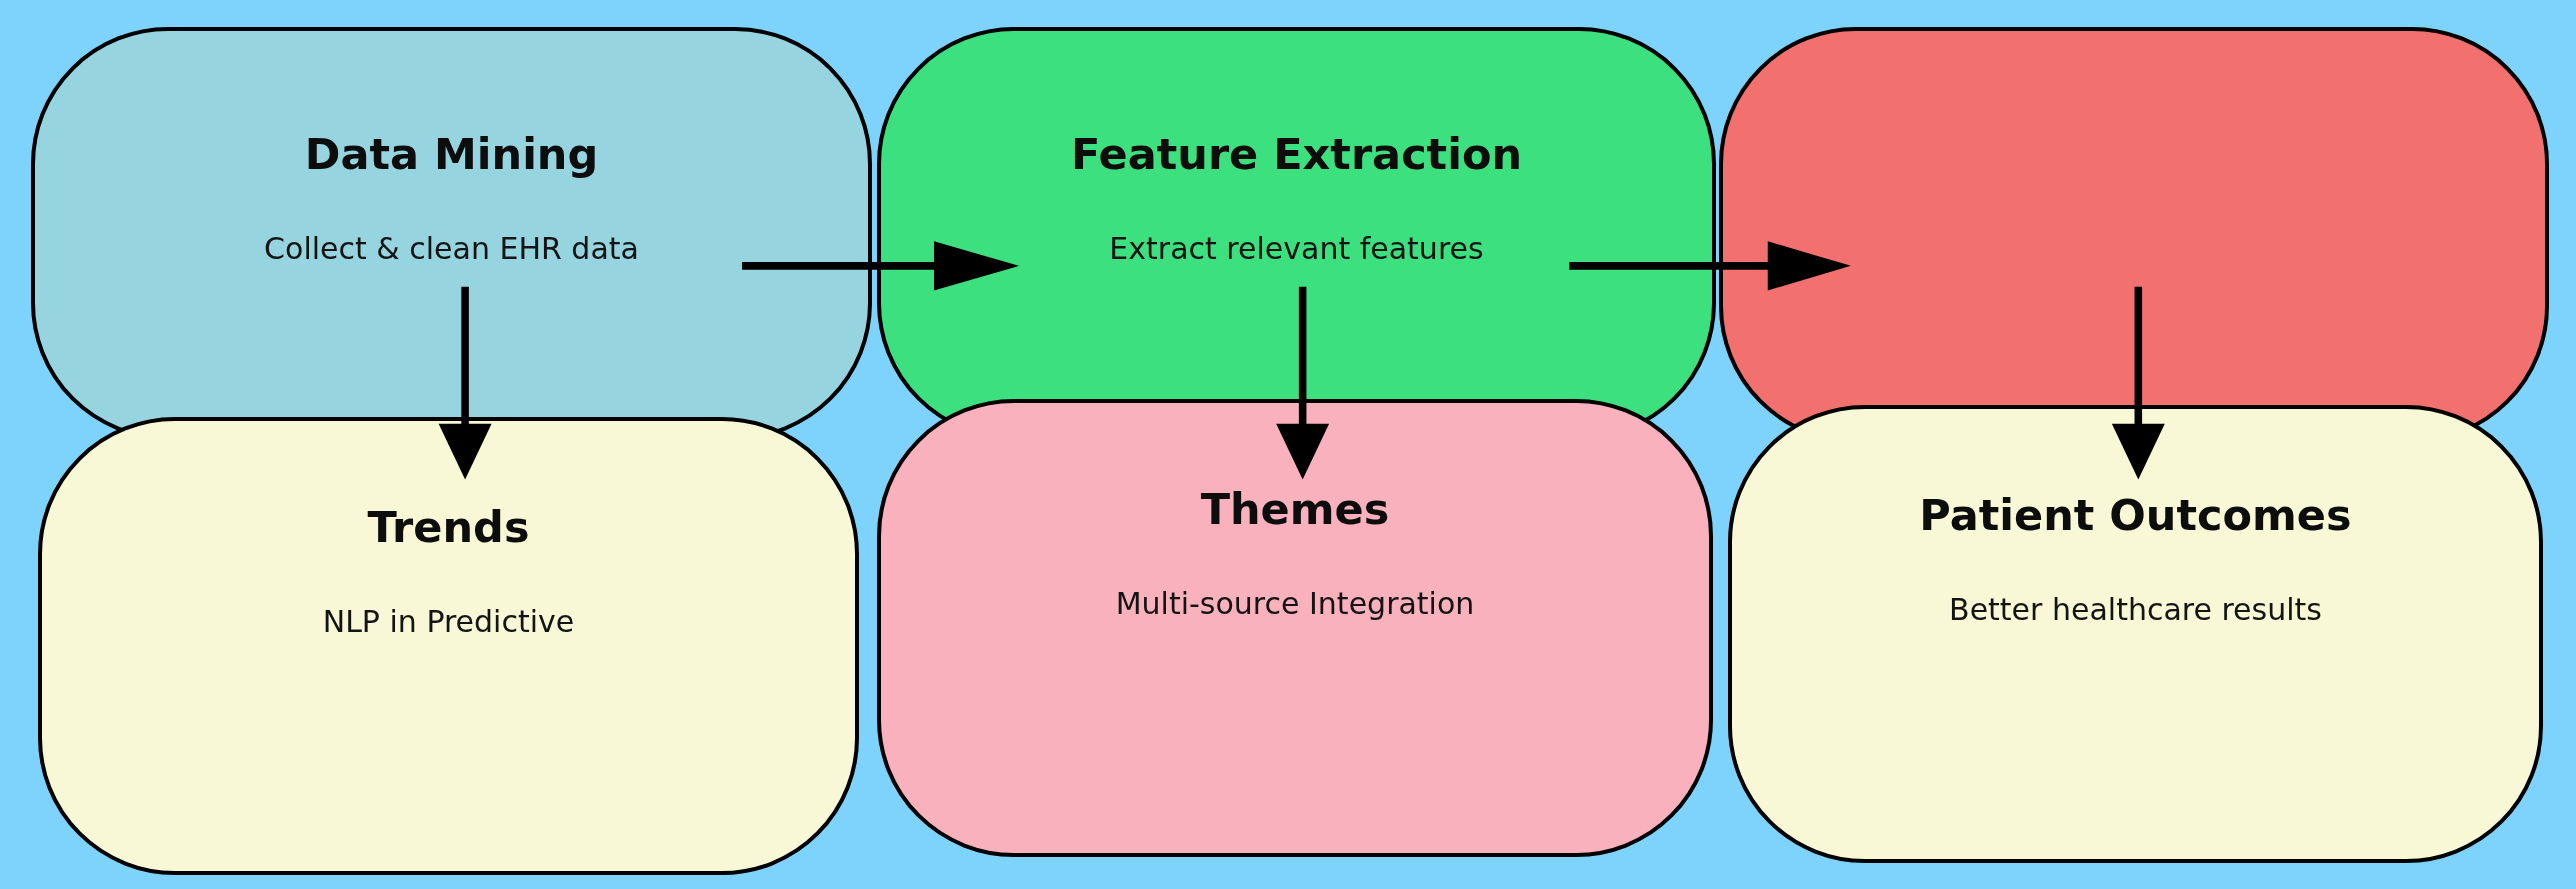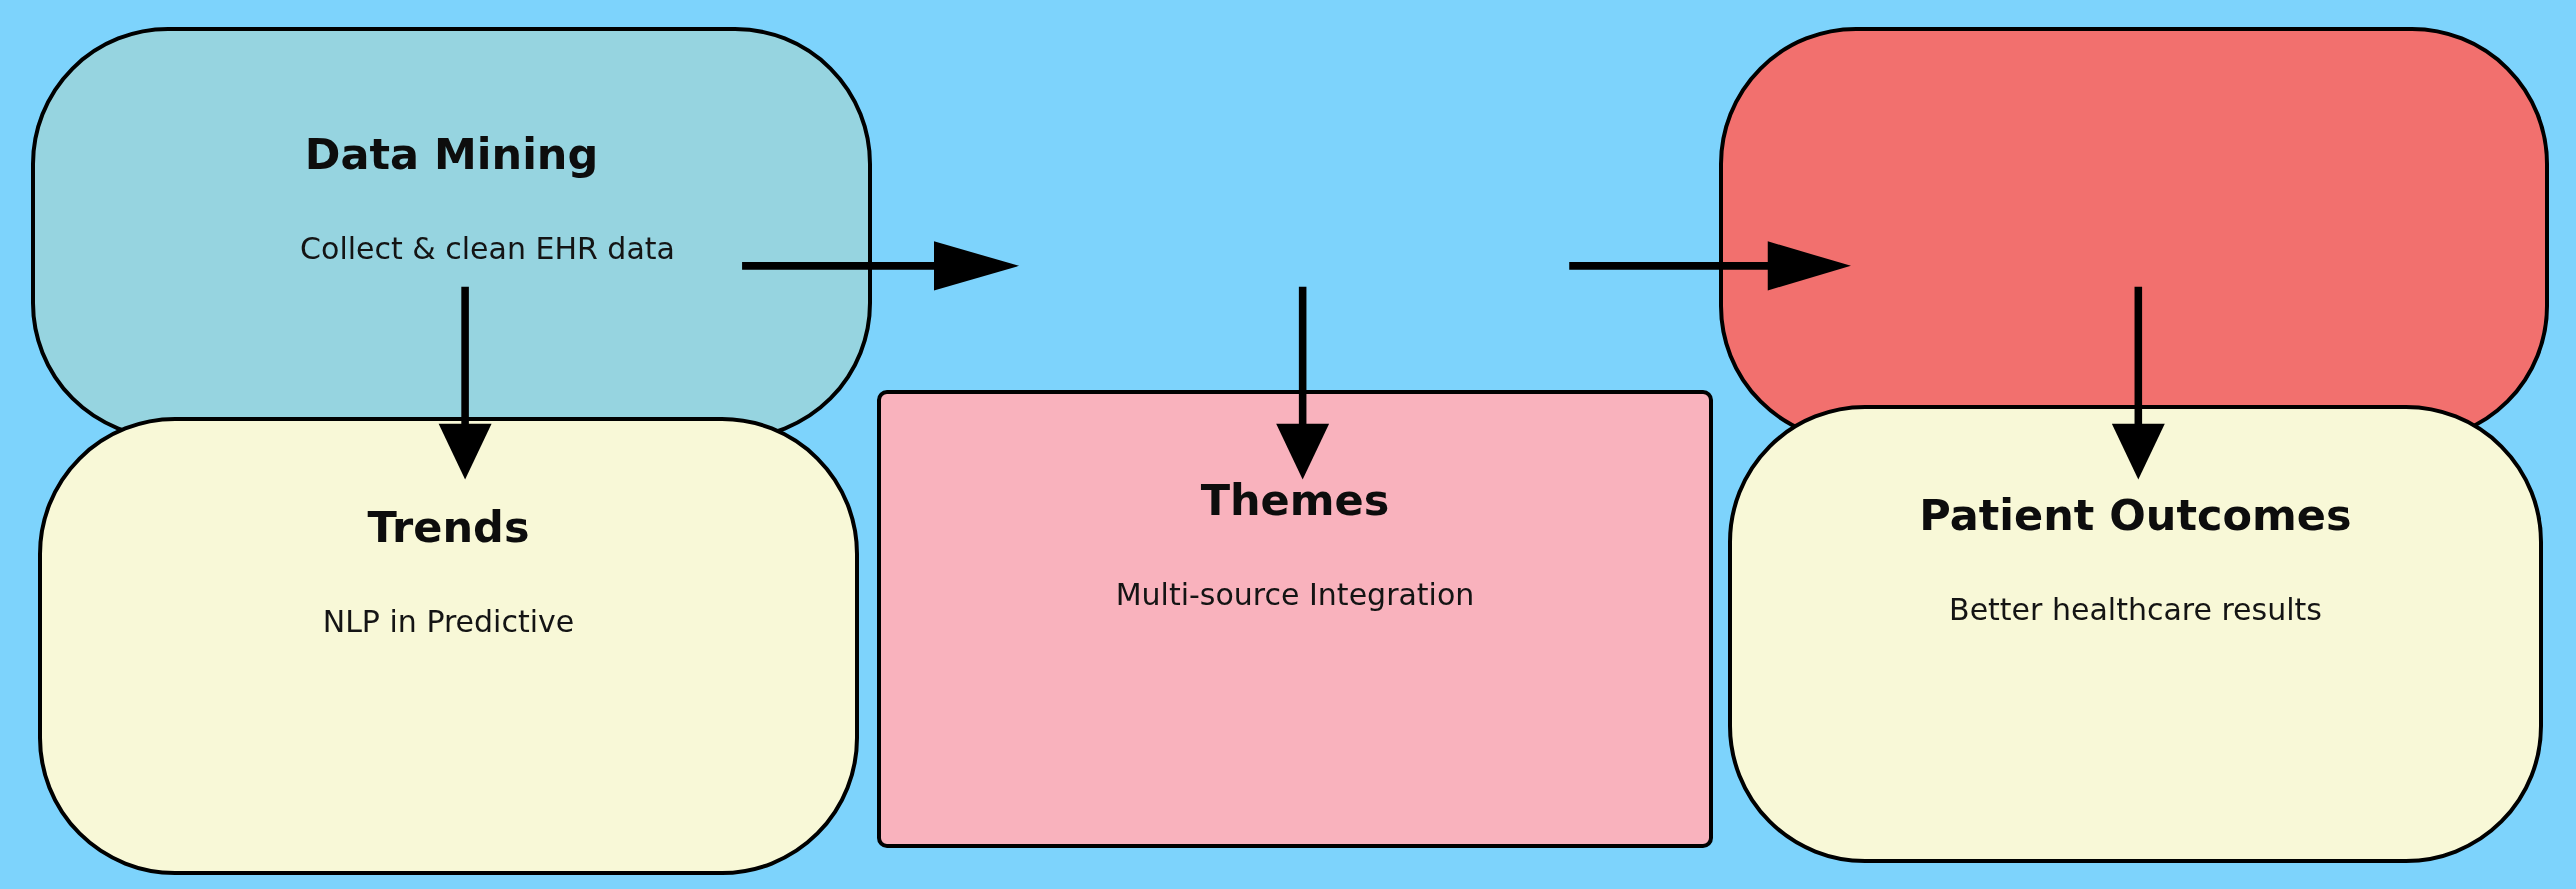--- a/index.html
+++ b/index.html
@@ -35,30 +35,30 @@
     position: absolute;
     left: 0;
     width: 100%;
     text-align: center;
     font-size: 30px;
     font-weight: normal;
     color: #141414;
     line-height: 1.15;
   }
   .row-top .title    { top: 99px; }
-  .row-top .subtitle { top: 201px; padding-left: 36px; }
+  .row-top .subtitle { top: 201px; }
   .row-bottom .title    { top: 82px; }
   .row-bottom .subtitle { top: 184px; }
 
   
   #node-data-mining        { left: 31px;   top: 26.5px;  width: 841px; height: 413px; }
   #node-feature-extraction { left: 877px;  top: 26.5px;  width: 839px; height: 413px; }
   #node-model-application  { left: 1719px; top: 26.5px;  width: 830px; height: 416px; }
   #node-trends             { left: 38px;   top: 417px; width: 821px; height: 458px; }
-  #node-themes             { left: 877px;  top: 390px; width: 836px; height: 458px; border-radius: 10px; }
+  #node-themes             { left: 877px;  top: 399px; width: 836px; height: 458px; }
   #node-patient-outcomes   { left: 1728px; top: 405px; width: 815px; height: 458px; padding-left: 8px; }
 
   .arrows {
     position: absolute;
     left: 0;
     top: 0;
     width: 2576px;
     height: 890px;
     pointer-events: none;
   }
@@ -68,20 +68,24 @@
 </head>
 <body>
 
 <div class="canvas">
 
   <div class="node row-top" id="node-data-mining" style="background-color: rgb(150, 212, 224);">
     <div class="title">Data Mining</div>
     <div class="subtitle">Collect &amp; clean EHR data</div>
   </div>
 
+  <div class="node row-top" id="node-feature-extraction" style="background-color: rgb(61, 224, 126);">
+    <div class="title">Feature Extraction</div>
+    <div class="subtitle">Extract relevant features</div>
+  </div>
 
   <div class="node row-top" id="node-model-application" style="background-color: rgb(242, 112, 110);">
   </div>
 
   <div class="node row-bottom" id="node-trends" style="background-color: rgb(248, 248, 215);">
     <div class="title">Trends</div>
     <div class="subtitle">NLP in Predictive</div>
   </div>
 
   <div class="node row-bottom" id="node-themes" style="background-color: rgb(249, 178, 189);">

